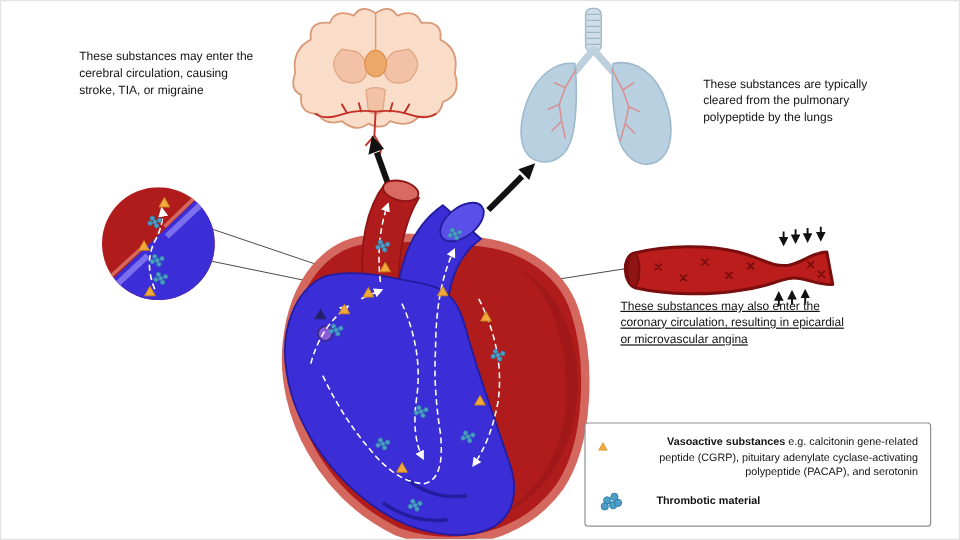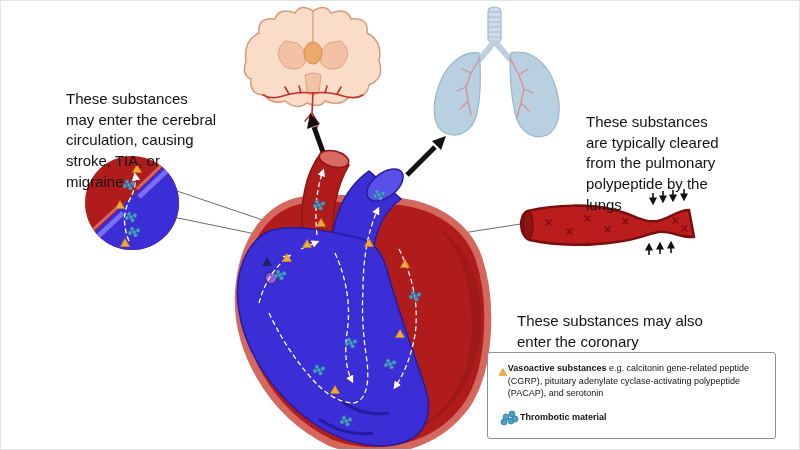--- a/index.html
+++ b/index.html
@@ -3,28 +3,28 @@
 <meta charset="utf-8">
 <style>
   html,body{margin:0;padding:0;background:#fff;}
   .canvas{
     position:relative;width:800px;height:450px;background:#ffffff;
     border:1px solid #e3e3e3;box-sizing:border-box;overflow:hidden;
     font-family:"Liberation Sans", sans-serif;
   }
   .art{position:absolute;left:0;top:0;}
   .note{
-    position:absolute;font-size:15px;line-height:1.38;color:#121212;margin-top:48px;
+    position:absolute;font-size:10px;line-height:1.38;color:#121212;
   }
   .legend{
     position:absolute;left:486px;top:351px;width:289px;height:87px;
     border:1px solid #8f8f8f;border-radius:3px;background:#ffffff;
     padding:9px 10px;box-sizing:border-box;display:flex;flex-direction:column;gap:8px;
   }
-  .legend-item{display:flex;gap:0;align-items:flex-start;}
+  .legend-item{display:flex;gap:27px;align-items:flex-start;text-align:right;}
   .legend-item.center{align-items:center;}
   .legend-text{font-size:9px;line-height:1.4;color:#121212;}
   .legend-text b{font-weight:bold;}
 </style>
 </head>
 <body>
 
 <div class="canvas">
 
   <svg class="art" width="800" height="450" viewBox="0 0 800 450">
@@ -189,21 +189,21 @@
         <line x1="683" y1="188" x2="683" y2="198" marker-end="url(#bArrow)"></line>
         <line x1="648" y1="254" x2="648" y2="244" marker-end="url(#bArrow)"></line>
         <line x1="659" y1="253" x2="659" y2="243" marker-end="url(#bArrow)"></line>
         <line x1="670" y1="252" x2="670" y2="242" marker-end="url(#bArrow)"></line>
       </g>
     </g>
   </svg>
 
   <div class="note" style="left:65px;top:40px;width:152px;">These substances may enter the cerebral circulation, causing stroke, TIA, or migraine</div>
   <div class="note" style="left:585px;top:63px;width:142px;">These substances are typically cleared from the pulmonary polypeptide by the lungs</div>
-  <div class="note" style="left:516px;top:262px;width:190px;">These substances may also enter the coronary circulation, resulting in epicardial or microvascular angina</div>
+  <div class="note" style="left:516px;top:248px;width:190px;text-decoration:underline;">These substances may also enter the coronary circulation, resulting in epicardial or microvascular angina</div>
 
   <div class="legend">
     <div class="legend-item">
       <svg width="22" height="20" viewBox="0 0 22 20">
         <polygon points="11,2 20,18 2,18" fill="#f2a93b" stroke="#c9851a" stroke-width="1"></polygon>
       </svg>
       <div class="legend-text"><b>Vasoactive substances</b><span> e.g. calcitonin gene-related peptide (CGRP), pituitary adenylate cyclase-activating polypeptide (PACAP), and serotonin</span></div>
     </div>
     <div class="legend-item center">
       <svg width="22" height="20" viewBox="0 0 22 20">

